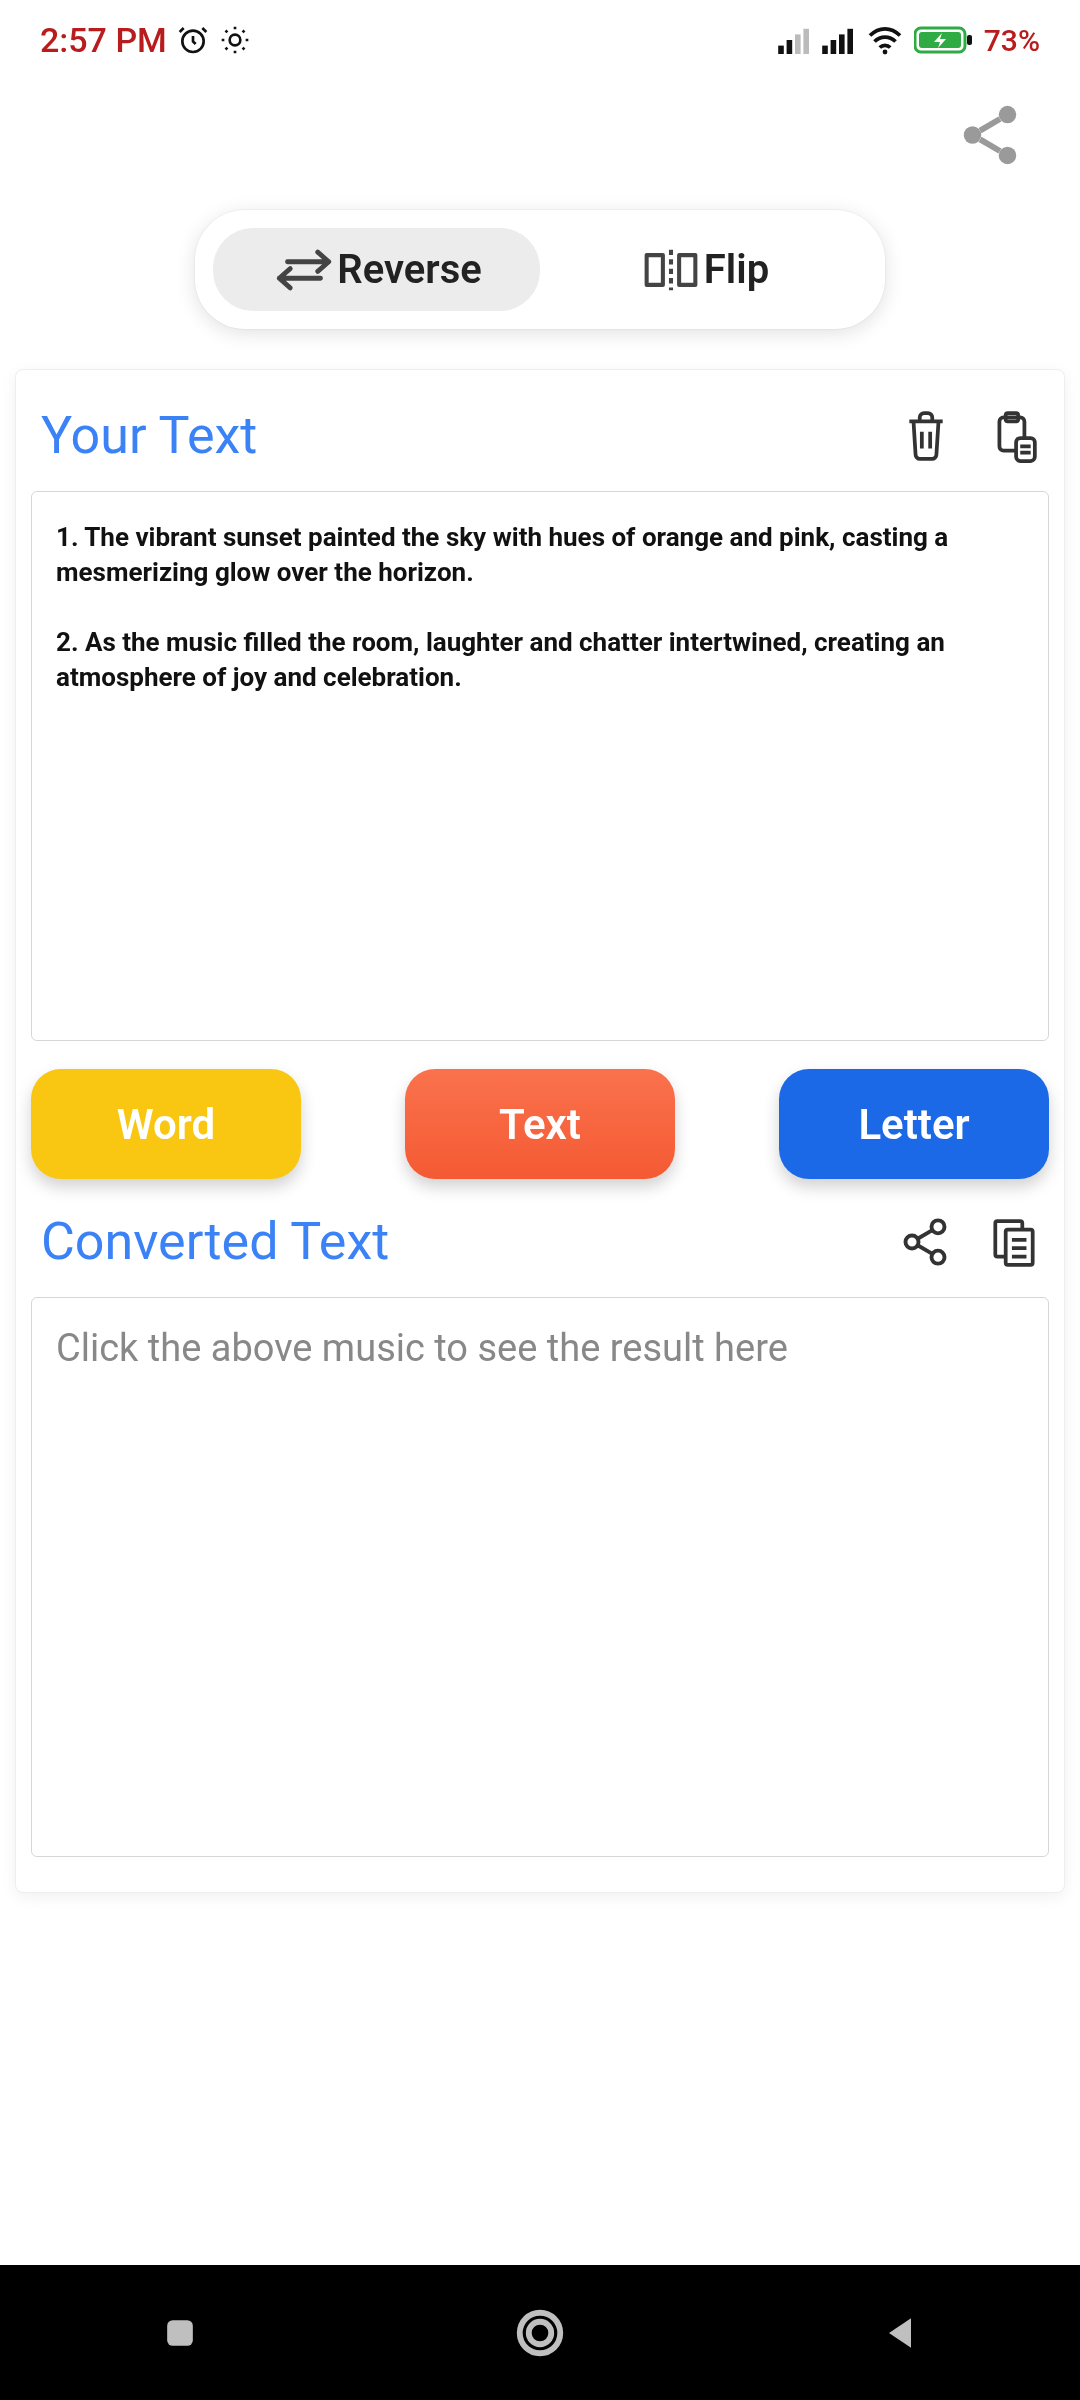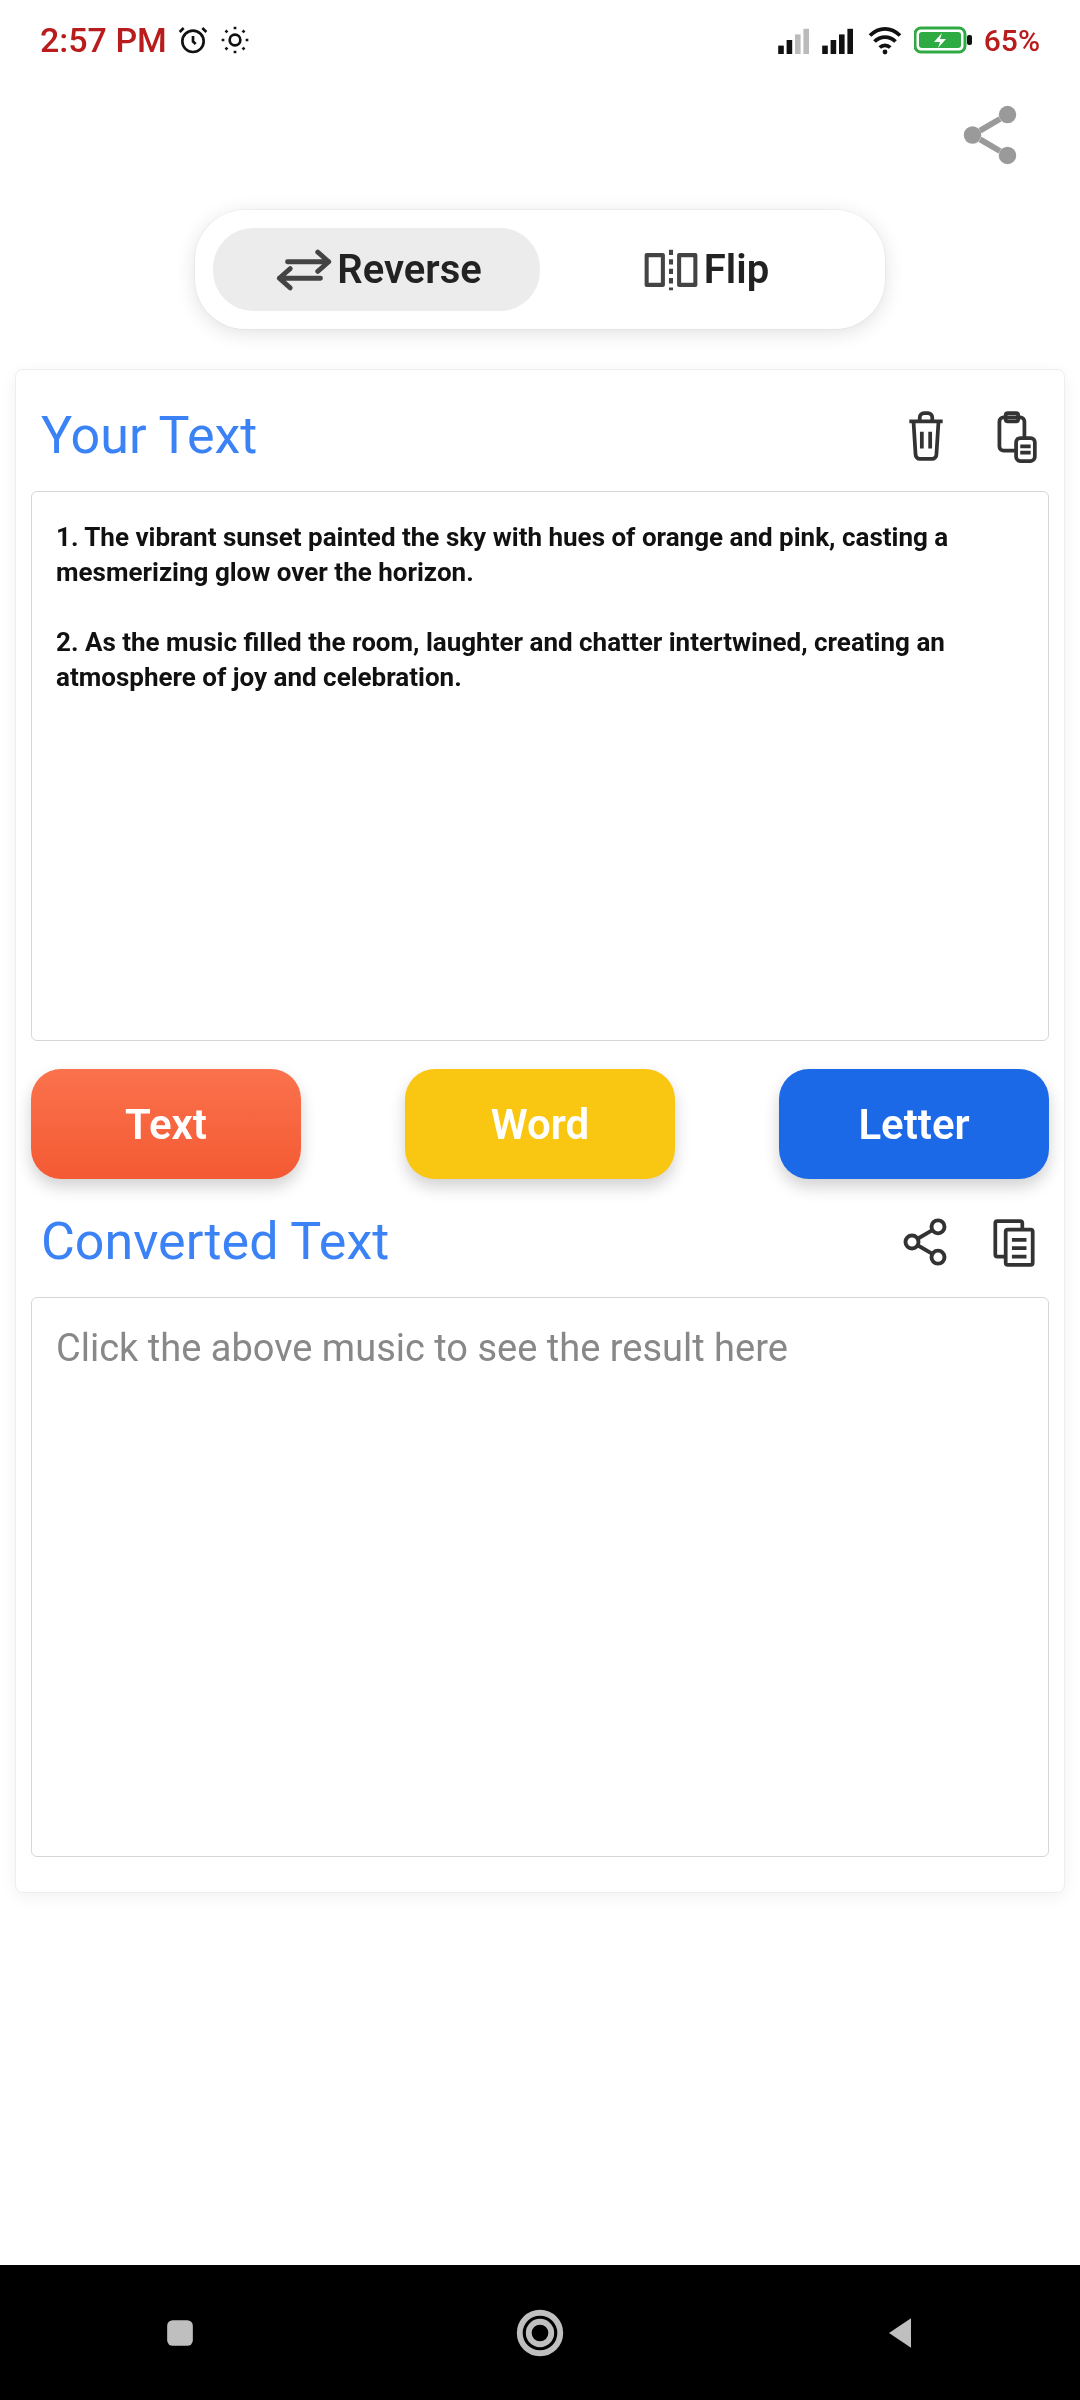--- a/index.html
+++ b/index.html
@@ -82,21 +82,21 @@
         </svg>
     </span>
     <span class="status-icon">
       <svg width="60" height="32" viewBox="0 0 60 32">
           <rect x="1" y="4" width="50" height="24" rx="6" fill="none" stroke="#2eab42" stroke-width="3"></rect>
           <rect x="53" y="11" width="5" height="10" rx="2" fill="#111"></rect>
           <rect x="5" y="8" width="42" height="16" rx="3" fill="#2eab42"></rect>
           <path d="M28 9l-8 9h6l-2 6 8-9h-6z" fill="#fff"></path>
         </svg>
     </span>
-    <span style="font-size:30px;">65%</span>
+    <span style="font-size:30px;">73%</span>
   </div>
 </div>
 
 <div class="top-actions">
   <span class="icon-btn">
     <svg width="70" height="70" viewBox="0 0 24 24" fill="#9a9a9a">
         <circle cx="18" cy="5" r="3"></circle>
         <circle cx="6" cy="12" r="3"></circle>
         <circle cx="18" cy="19" r="3"></circle>
         <path d="M8.6 10.5l6.8-4M8.6 13.5l6.8 4" stroke="#9a9a9a" stroke-width="2"></path>
@@ -145,25 +145,25 @@
             <path d="M15 18h5M15 21h5"></path>
           </svg>
       </span>
     </div>
   </div>
   <div class="text-box">1. The vibrant sunset painted the sky with hues of orange and pink, casting a mesmerizing glow over the horizon.
 
 2. As the music filled the room, laughter and chatter intertwined, creating an atmosphere of joy and celebration.</div>
 
   <div class="btn-row">
+    <div class="pill-btn pill-yellow">
+        <span>Word</span>
+      </div>
     <div class="pill-btn pill-orange">
         <span>Text</span>
-      </div>
-    <div class="pill-btn pill-yellow">
-        <span>Word</span>
       </div>
     <div class="pill-btn pill-blue">
         <span>Letter</span>
       </div>
   </div>
 
   <div class="section-head">
     <div class="section-title">Converted Text</div>
     <div class="section-icons">
       <span class="icon-btn">

